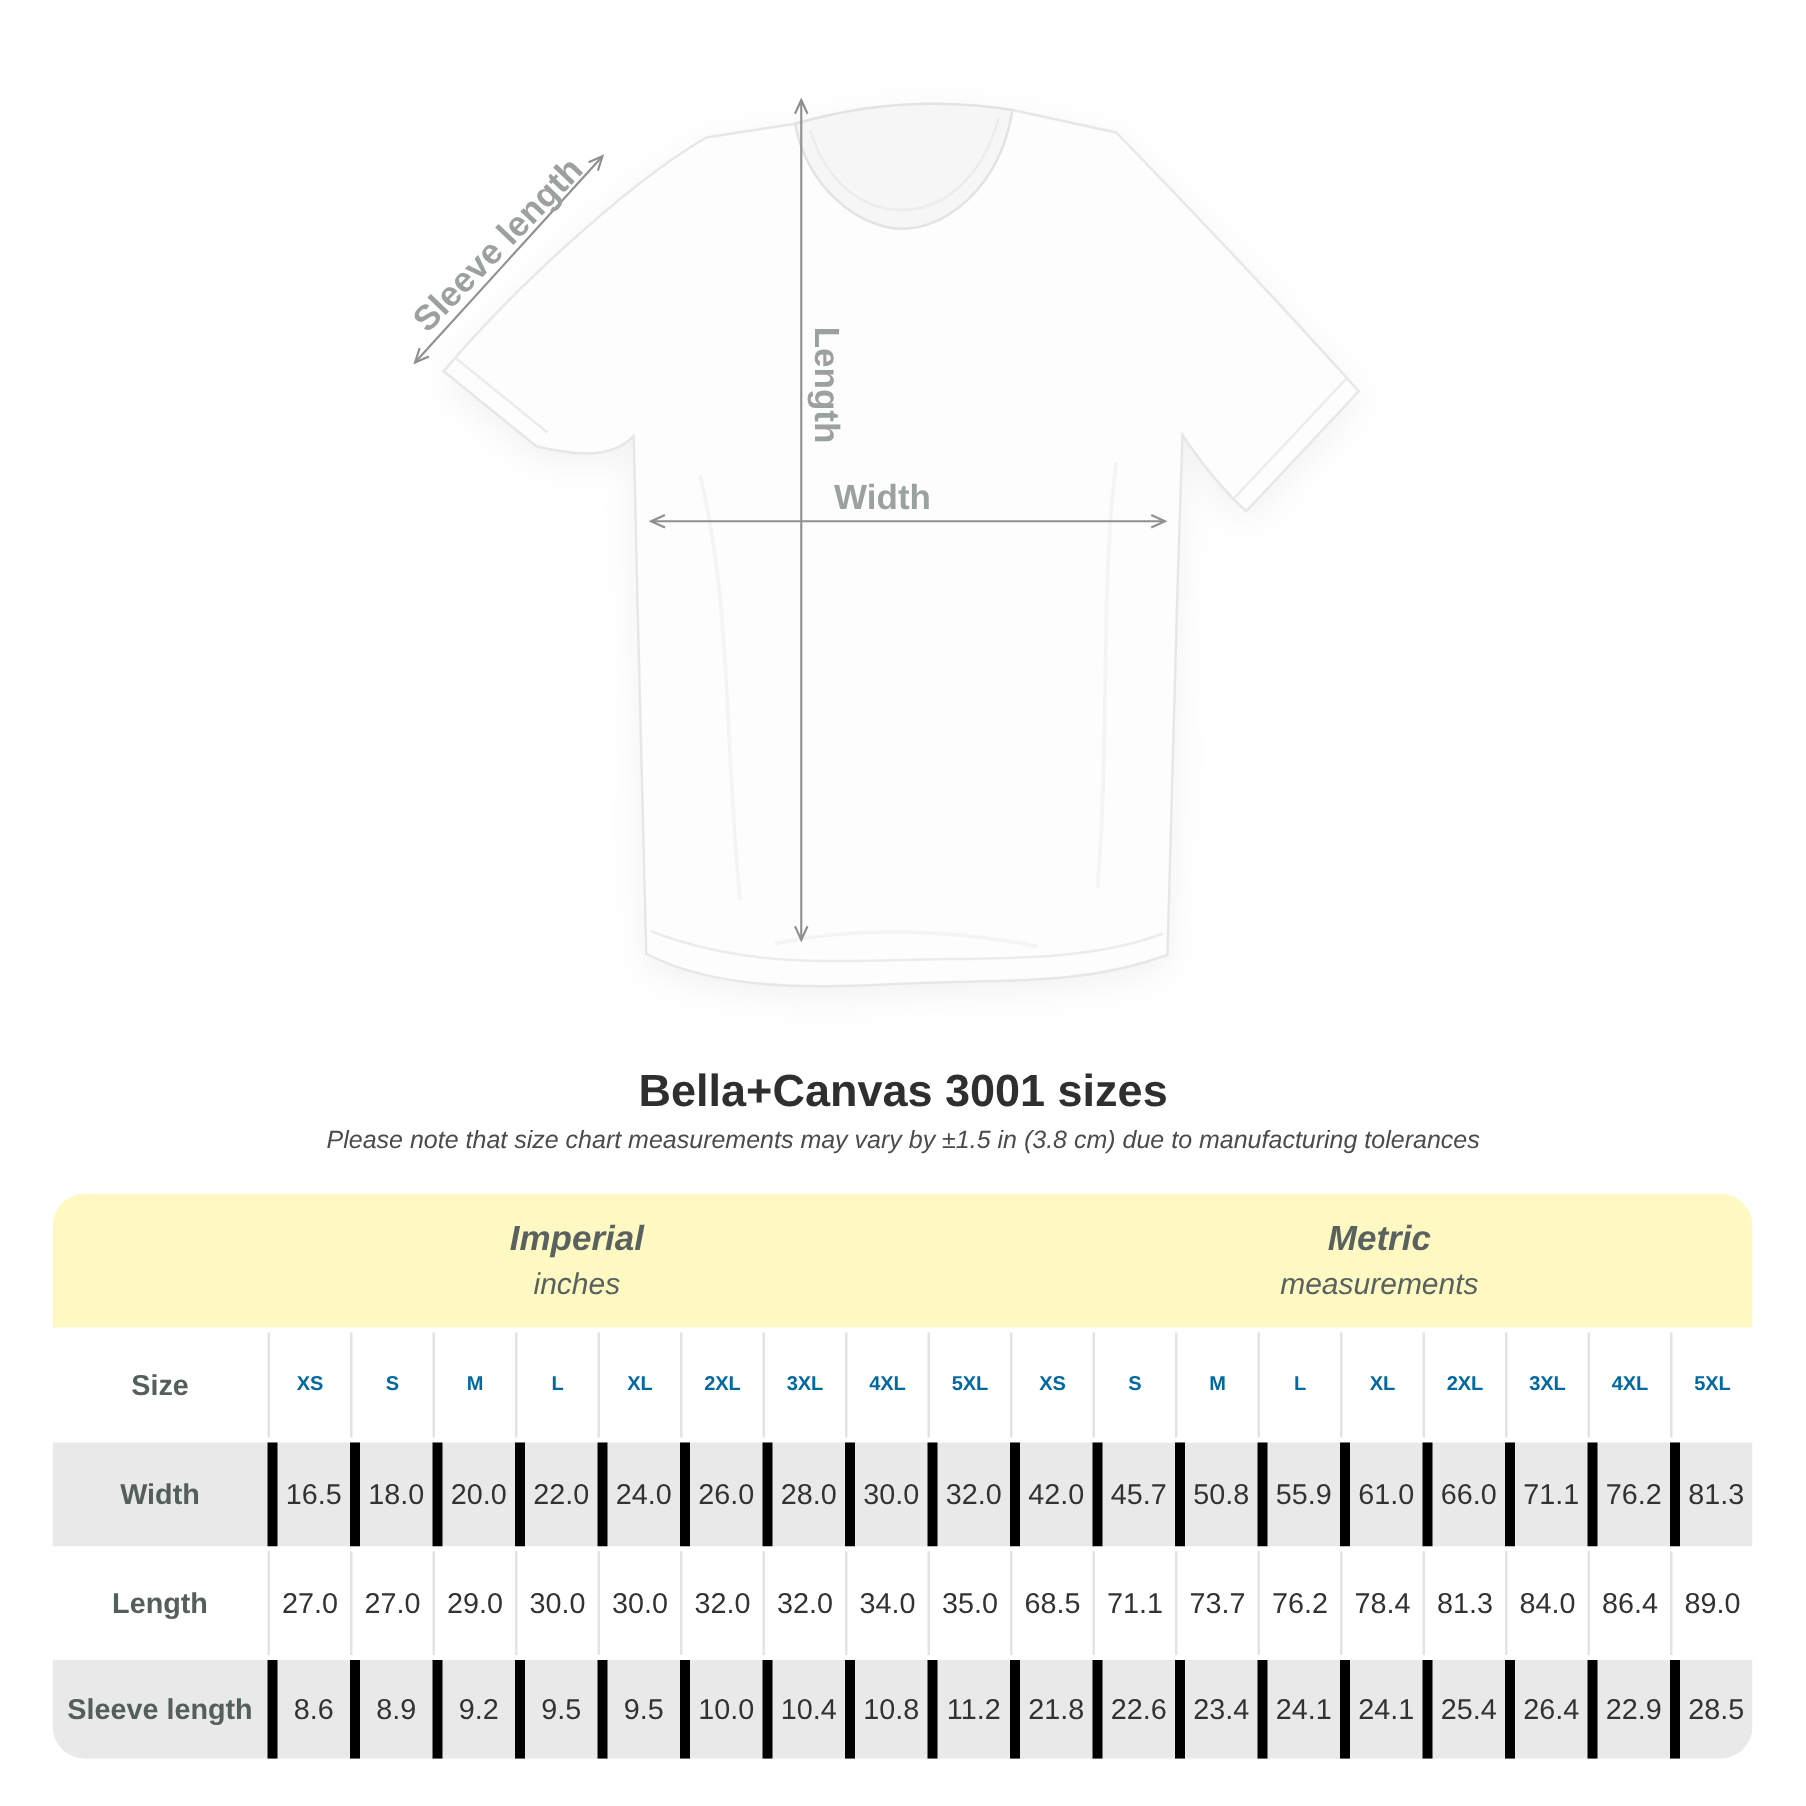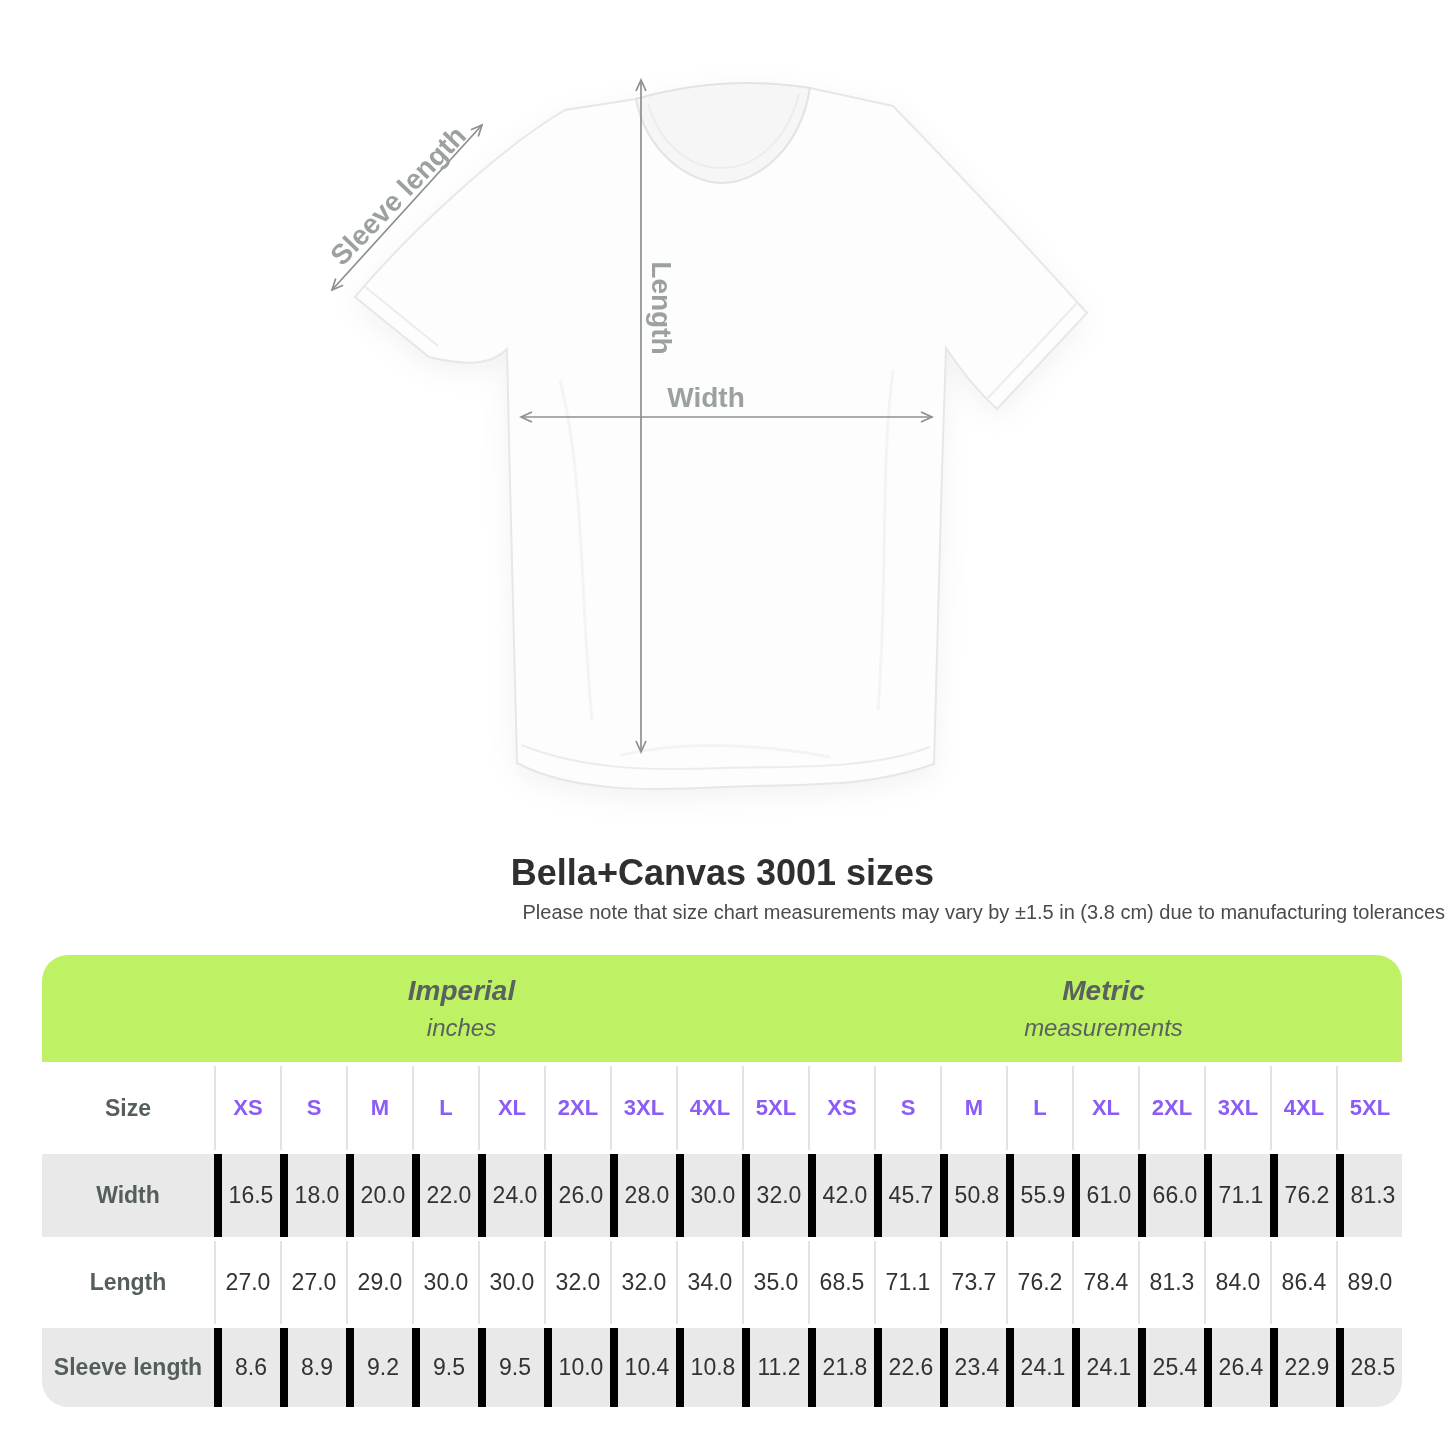--- a/index.html
+++ b/index.html
@@ -18,50 +18,50 @@
   .mline  { stroke:#8f8f8f; stroke-width:1.7; fill:none; }
   .mlabel { fill:#9aa19e; font-size:28px; font-weight:bold; font-family:"Liberation Sans", sans-serif; }
 
   
   .title {
     position:absolute; top:852px; left:0; width:100%; margin:0;
     text-align:center; font-size:36px; font-weight:bold; color:#2f2f2f;
   }
   .subtitle {
     position:absolute; top:901px; left:0; width:100%; margin:0;
-    text-align:right; font-size:20px; color:#4b4b4b;
+    text-align:center; font-style:italic; font-size:20px; color:#4b4b4b;
   }
 
   
   .size-table {
     position:absolute; left:42px; top:955px; width:1360px;
     border-radius:26px; overflow:hidden; background:#ffffff;
   }
   .band {
-    height:107px; background:#bef264;
+    height:107px; background:#fef9c3;
     display:grid; grid-template-columns:763px 1fr;
   }
   .ugroup { display:flex; flex-direction:column; align-items:center; justify-content:center; gap:7px; }
   .ugroup.imperial { padding-left:76px; }
   .uname { font-size:28px; font-weight:bold; font-style:italic; color:#5a625f; }
   .uunit { font-size:24px; font-style:italic; color:#5a625f; }
 
   .trow { display:grid; grid-template-columns:172px repeat(18, 1fr); margin-top:4px; }
   .trow.size-row   { height:84px; }
   .trow.width-row  { height:83px; }
   .trow.length-row { height:83px; }
   .trow.sleeve-row { height:79px; }
 
   .cell { display:flex; align-items:center; justify-content:center; }
   .trow.white .cell { background:#ffffff; border-left:2px solid #e3e3e3; }
   .trow.gray  .cell { background:#e9e9e9; border-left:8px solid #000000; }
   .trow .cell:first-child { border-left:none; }
 
   .rlabel { font-size:23px; font-weight:bold; color:#545f5b; }
-  .hcell  { font-size:22px; font-weight:bold; color:#8b5cf6; }
+  .hcell  { font-size:16px; font-weight:bold; color:#0369a1; }
   .vcell  { font-size:23px; color:#323232; }
 </style>
 </head>
 <body>
 
 <div class="page">
 
   <svg class="shirt-svg" viewBox="0 0 1445 845">
     <defs>
       <marker id="arrowEnd" markerWidth="20" markerHeight="20" refX="13" refY="7" orient="auto" markerUnits="userSpaceOnUse">

